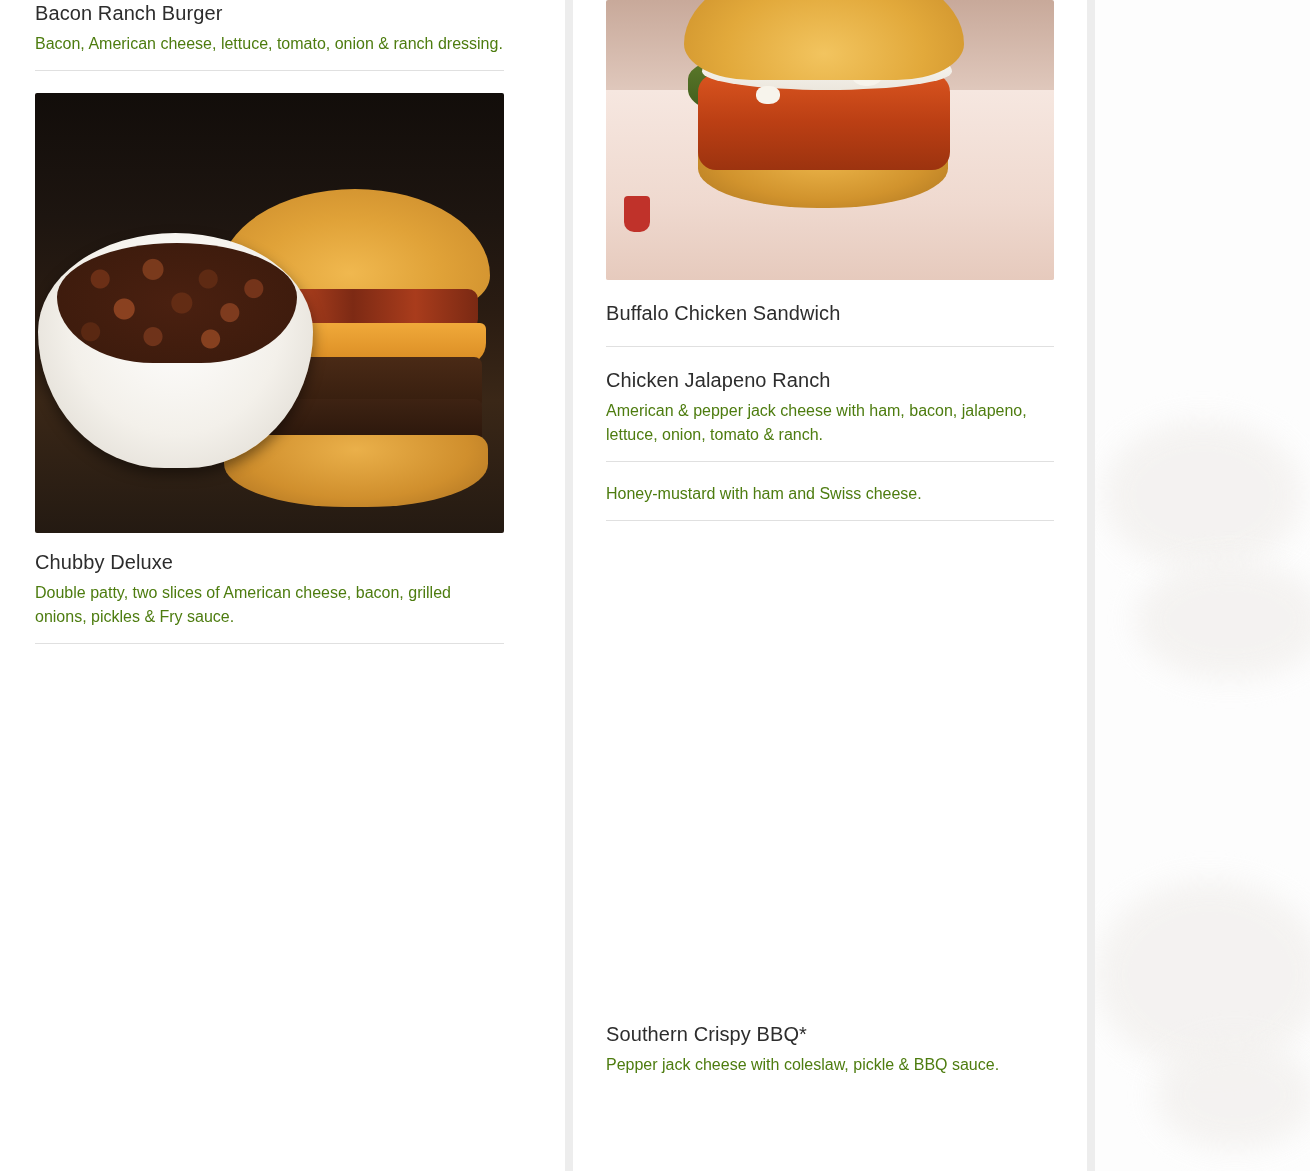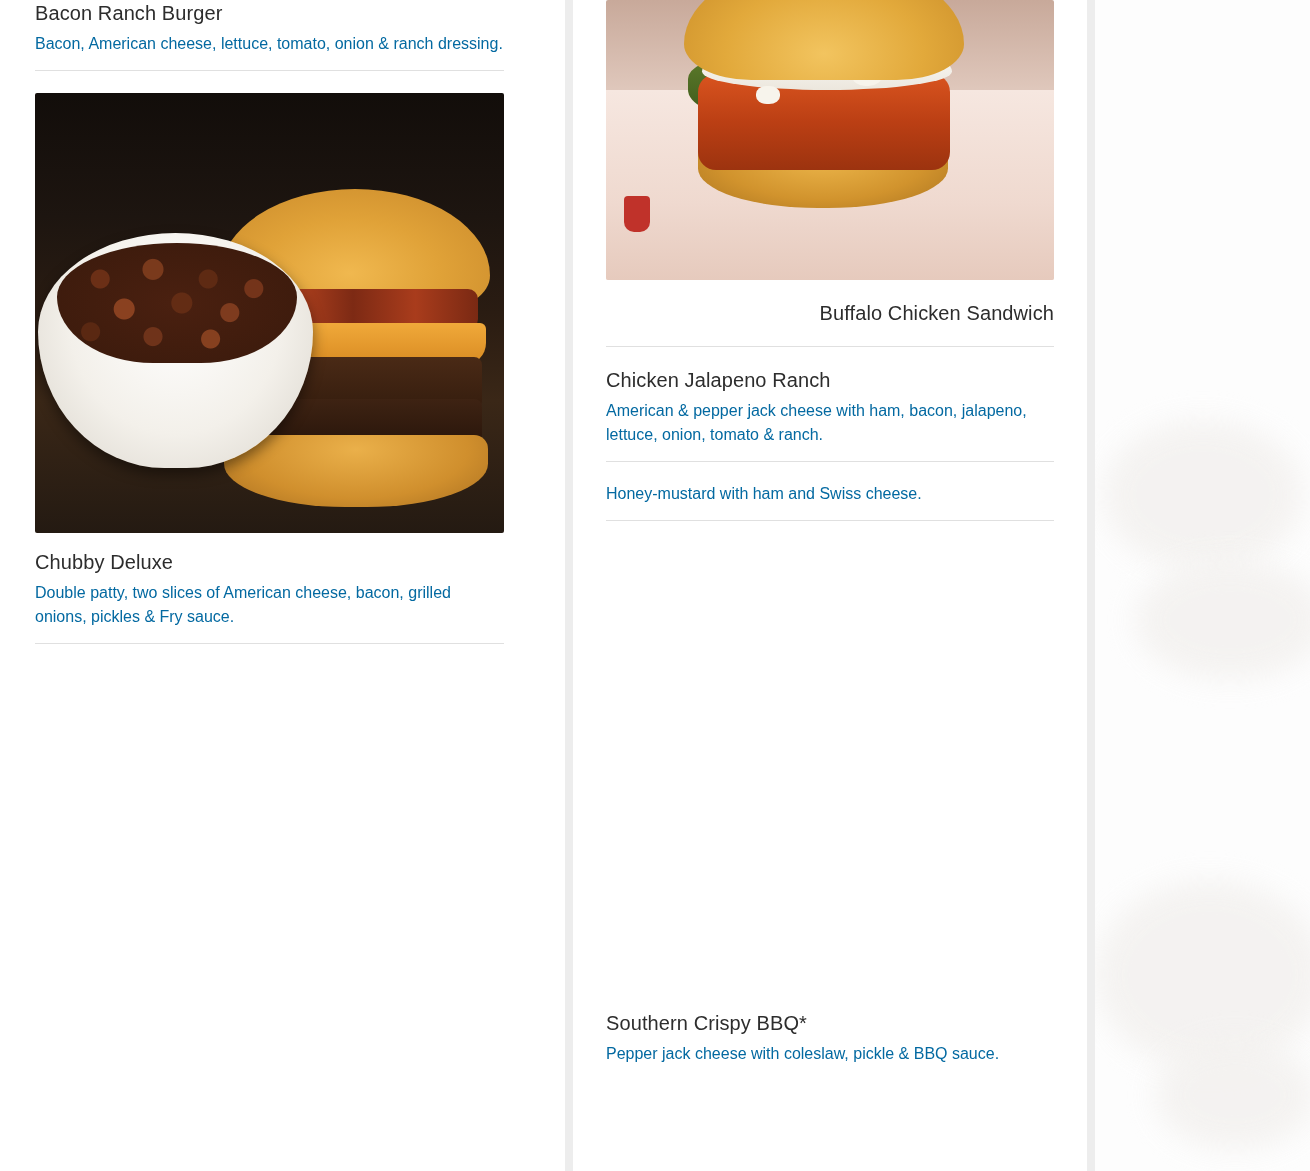--- a/index.html
+++ b/index.html
@@ -84,21 +84,21 @@
     font-size: 20px;
     line-height: 26px;
     font-weight: 400;
     color: #2d2d2d;
     margin: 0 0 6px 0;
     letter-spacing: .1px;
   }
   .item-desc {
     font-size: 16px;
     line-height: 24px;
-    color: #0369a1;
+    color: #4d7c0f;
     margin: 0;
   }
 
   .photo {
     width: 100%;
     display: block;
     border-radius: 2px;
     overflow: hidden;
     position: relative;
   }
@@ -329,35 +329,35 @@
           <div class="bun-bot"></div>
           <div class="lettuce"></div>
           <div class="chicken"></div>
           <div class="blue-sauce"></div>
           <div class="crumb1"></div>
           <div class="crumb2"></div>
           <div class="crumb3"></div>
           <div class="bun-top"></div>
           <div class="red-chip"></div>
         </div>
-        <h3 class="item-title" style="margin-top:20px;text-align:right;">Buffalo Chicken Sandwich</h3>
+        <h3 class="item-title" style="margin-top:20px;">Buffalo Chicken Sandwich</h3>
       </div>
 
       <div class="menu-item" style="padding-top:20px;">
         <h3 class="item-title">Chicken Jalapeno Ranch</h3>
         <p class="item-desc">American &amp; pepper jack cheese with ham, bacon, jalapeno, lettuce, onion, tomato &amp; ranch.</p>
       </div>
 
       <div class="menu-item" style="padding-top:20px;">
         <p class="item-desc">Honey-mustard with ham and Swiss cheese.</p>
       </div>
 
       <div class="menu-item" style="padding-top:18px;">
         <div class="photo spacer-block" style="height:455px;background:#ffffff;"></div>
-        <h3 class="item-title" style="margin-top:16px;">Southern Crispy BBQ*</h3>
+        <h3 class="item-title" style="margin-top:27px;">Southern Crispy BBQ*</h3>
         <p class="item-desc">Pepper jack cheese with coleslaw, pickle &amp; BBQ sauce.</p>
       </div>
 
     </div>
   </div>
 
   <div class="column col-far"></div>
 
 </div>
 

